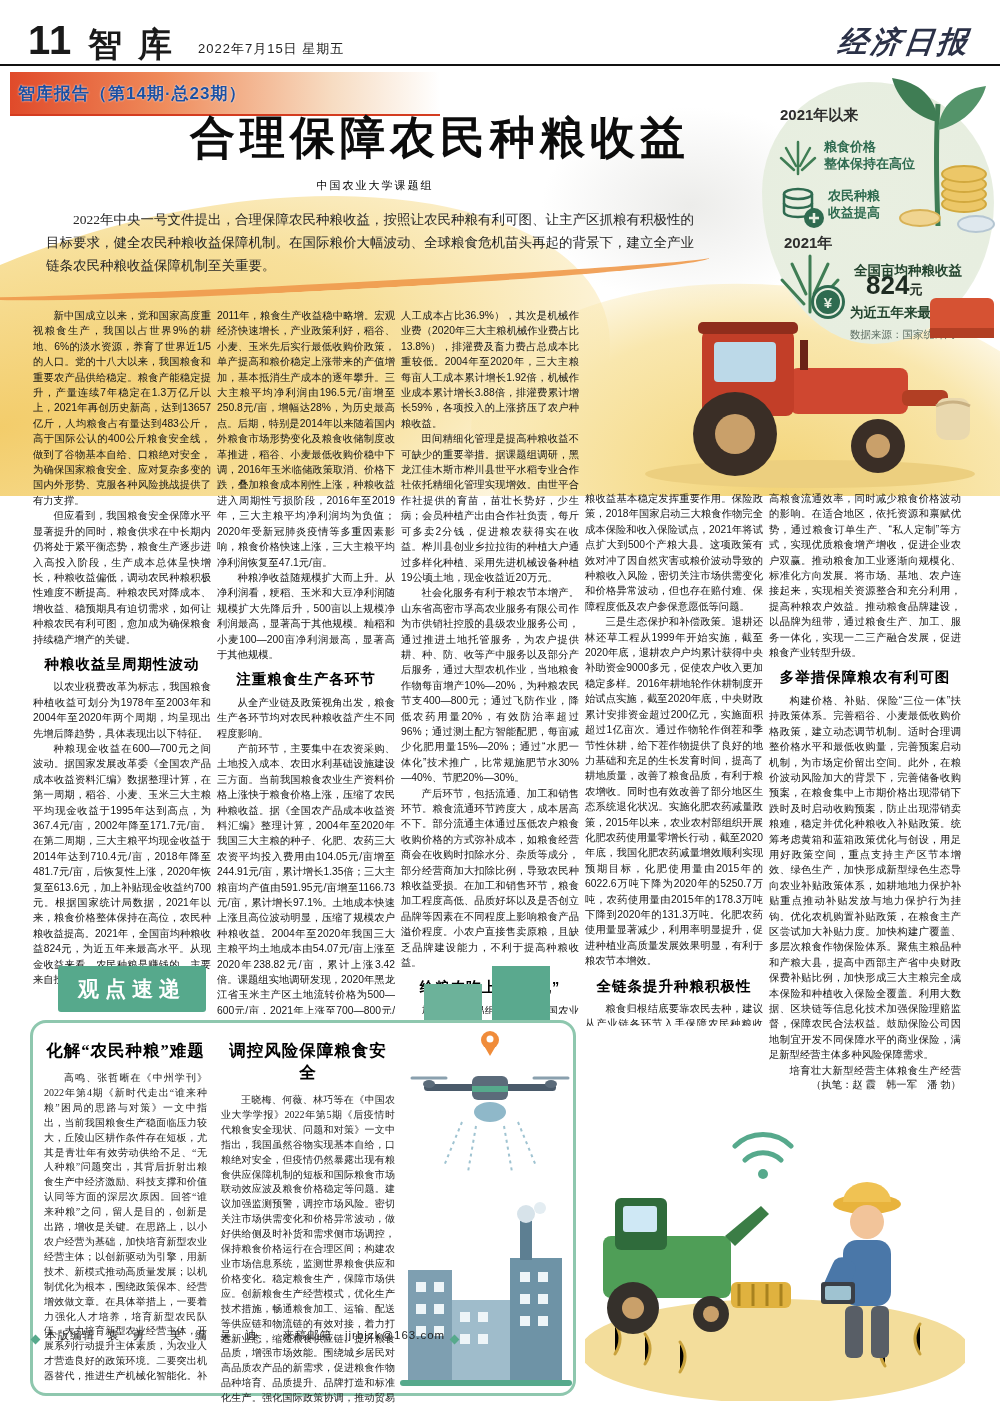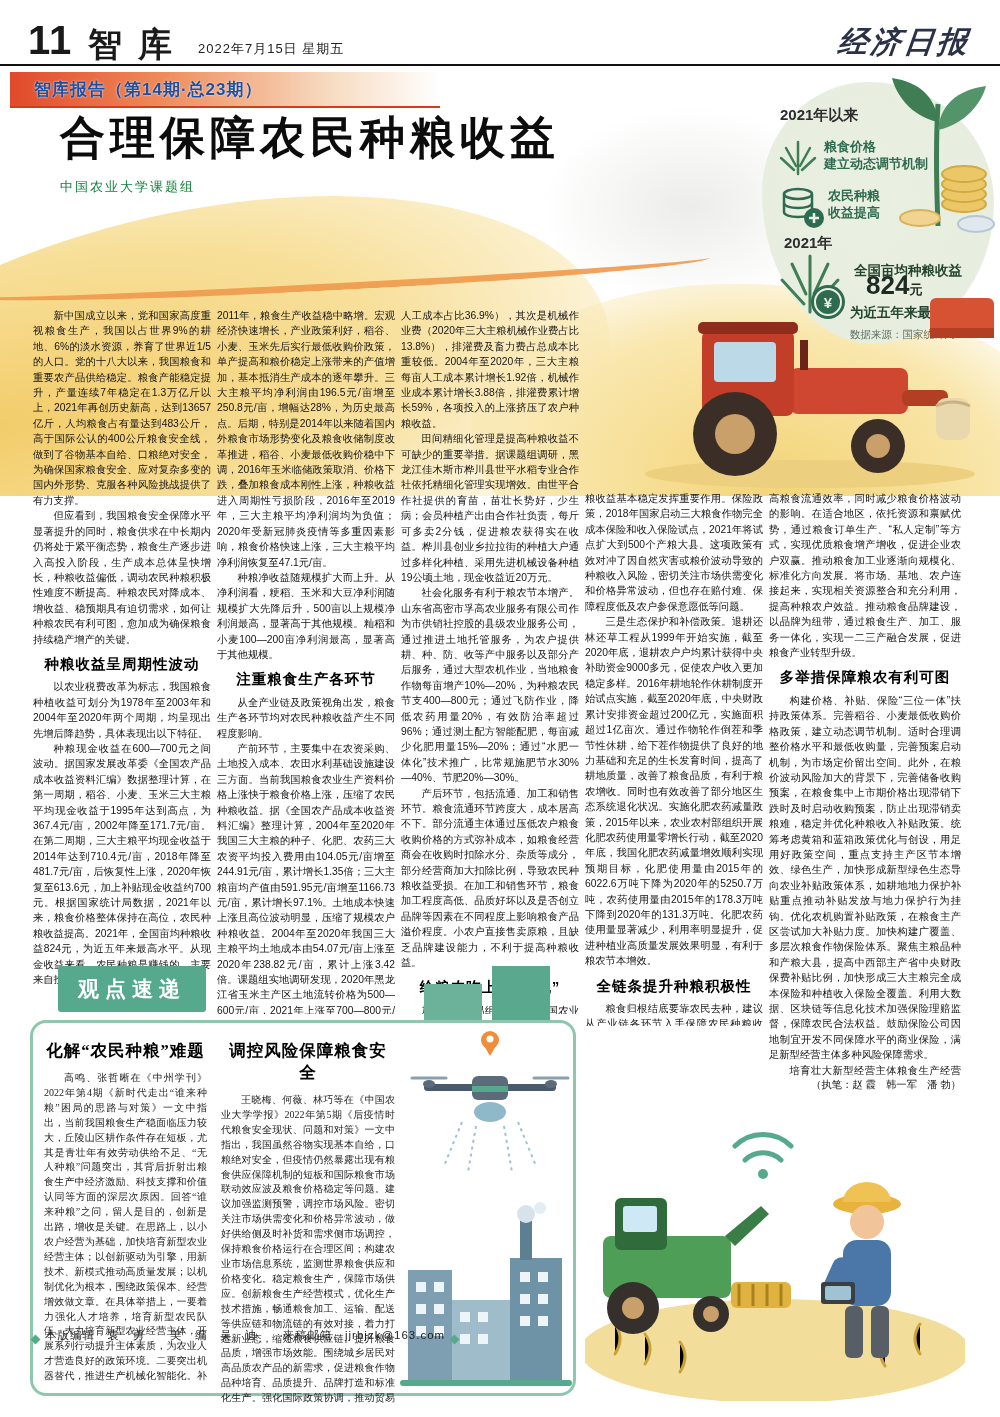--- a/index.html
+++ b/index.html
@@ -10,44 +10,44 @@
 
   
   .pageno{left:28px;top:10px;font-size:40px;font-weight:bold;letter-spacing:1px}
   .section{left:88px;top:14px;font-size:34px;font-weight:bold;letter-spacing:16px}
   .date{left:198px;top:32px;font-size:13px;color:#222;letter-spacing:1px}
   .masthead{right:30px;top:14px;font-family:"DejaVu Serif",serif;font-style:italic;font-weight:bold;
             font-size:30px;color:#2b3147;letter-spacing:3px;transform:skewX(-6deg)}
   .headrule{left:0;top:56px;width:1000px;height:2px;background:#111}
 
   
-  .banner{left:10px;top:64px;width:430px;height:36px;display:flex;align-items:center;padding-left:24px;
+  .banner{left:10px;top:64px;width:430px;height:44px;display:flex;align-items:center;padding-left:8px;
           background:linear-gradient(90deg,#e04a2a 0%,#ef8a5a 35%,#f7dcc2 75%,rgba(255,255,255,0) 100%);
           border-bottom:2px solid #d43c20}
   .banner span{font-size:17px;font-weight:bold;color:#1c4fa1;letter-spacing:1px;text-shadow:0 0 2px #fff}
 
   
   .artzone{left:0;top:88px;width:1000px;height:400px;overflow:hidden}
   .blobA{position:absolute;left:-260px;top:120px;width:880px;height:420px;border-radius:50%;
          background:radial-gradient(ellipse at 30% 40%,#f2ca63 0%,#f7de95 45%,#fdf5dd 75%,rgba(255,255,255,0) 100%);
          transform:rotate(-14deg);opacity:.95}
   .blobB{position:absolute;left:470px;top:190px;width:620px;height:330px;border-radius:50%;
          background:radial-gradient(ellipse at 50% 60%,#f3d478 0%,#f9e7ae 55%,rgba(255,255,255,0) 85%);
          transform:rotate(6deg)}
   .blobC{position:absolute;left:540px;top:10px;width:300px;height:200px;border-radius:50%;
          background:radial-gradient(ellipse,#ececea 0%,rgba(255,255,255,0) 70%)}
   .ribbon{position:absolute;left:-30px;top:168px;width:740px;height:26px;border-radius:50%;
           border-bottom:7px solid #f09a4c;transform:rotate(-3deg);opacity:.9}
   .sun{position:absolute;left:880px;top:70px;width:110px;height:110px;border-radius:50%;
        background:radial-gradient(circle,#f6e3a8 0%,#f3d88c 60%,rgba(255,255,255,0) 100%);opacity:.8}
 
   
-  .title{left:60px;top:100px;width:630px;text-align:left;font-size:45px;font-weight:bold;
+  .title{left:60px;top:100px;width:630px;text-align:right;font-size:45px;font-weight:bold;
          letter-spacing:5px;font-family:"DejaVu Sans",sans-serif;color:#0c0c0c}
-  .byline{left:60px;top:170px;width:630px;text-align:left;font-size:13px;color:#15803d;
+  .byline{left:60px;top:170px;width:630px;text-align:center;font-size:11px;color:#000000;
           font-family:"Liberation Serif",serif;letter-spacing:2px}
   .intro{left:46px;top:200px;width:648px;font-family:"Liberation Serif",serif;font-size:13.5px;
          line-height:23px;color:#262626;text-align:justify;font-weight:500}
   .intro p{text-indent:2em}
 
   
   .info{left:762px;top:74px;width:232px;height:262px;
         background:radial-gradient(ellipse at 45% 45%,#e9efe1 0%,#e7eee0 70%,rgba(255,255,255,0) 100%);
         border-radius:46% 54% 52% 48% / 42% 46% 54% 58%}
   .info .p1{position:absolute;left:18px;top:24px;font-size:15px;font-weight:bold;color:#2d2d2d}
@@ -130,35 +130,38 @@
     <div class="abs masthead">经济日报</div>
     <div class="abs headrule"></div>
   </div>
 
   <div class="abs banner">
     <span>智库报告（第14期·总23期）</span>
   </div>
 
   <div class="abs title">合理保障农民种粮收益</div>
   <div class="abs byline">中国农业大学课题组</div>
+  <div class="abs intro">
+    <p>2022年中央一号文件提出，合理保障农民种粮收益，按照让农民种粮有利可图、让主产区抓粮有积极性的目标要求，健全农民种粮收益保障机制。在国际粮价大幅波动、全球粮食危机苗头再起的背景下，建立全产业链条农民种粮收益保障机制至关重要。</p>
+  </div>
 
   <div class="abs info">
     <div class="p1">2021年以来</div>
     <svg style="position:absolute;left:14px;top:54px" width="44" height="44" viewBox="0 0 44 44">
       <g stroke="#3f7d54" stroke-width="2.5" fill="none" stroke-linecap="round">
         <path d="M22 6 L22 38"></path>
           <path d="M10 12 L20 30"></path>
           <path d="M34 12 L24 30"></path>
         <path d="M5 22 L18 34"></path>
           <path d="M39 22 L26 34"></path>
       </g>
     </svg>
     <div class="t-green it1">
       <div>粮食价格</div>
-      <div>建立动态调节机制</div>
+      <div>整体保持在高位</div>
     </div>
     <svg style="position:absolute;left:16px;top:102px" width="48" height="46" viewBox="0 0 48 46">
       <g stroke="#2f6b50" stroke-width="2.5" fill="none">
         <ellipse cx="20" cy="10" rx="14" ry="5"></ellipse>
         <path d="M6 10 V28 c0 3 6 5 14 5 s14 -2 14 -5 V10"></path>
         <path d="M6 19 c0 3 6 5 14 5 s14 -2 14 -5"></path>
       </g>
       <circle cx="36" cy="34" r="10" fill="#2f6b50"></circle>
       <path d="M31 34 h10 M36 29 v10" stroke="#e9efe1" stroke-width="2.5"></path>
     </svg>

